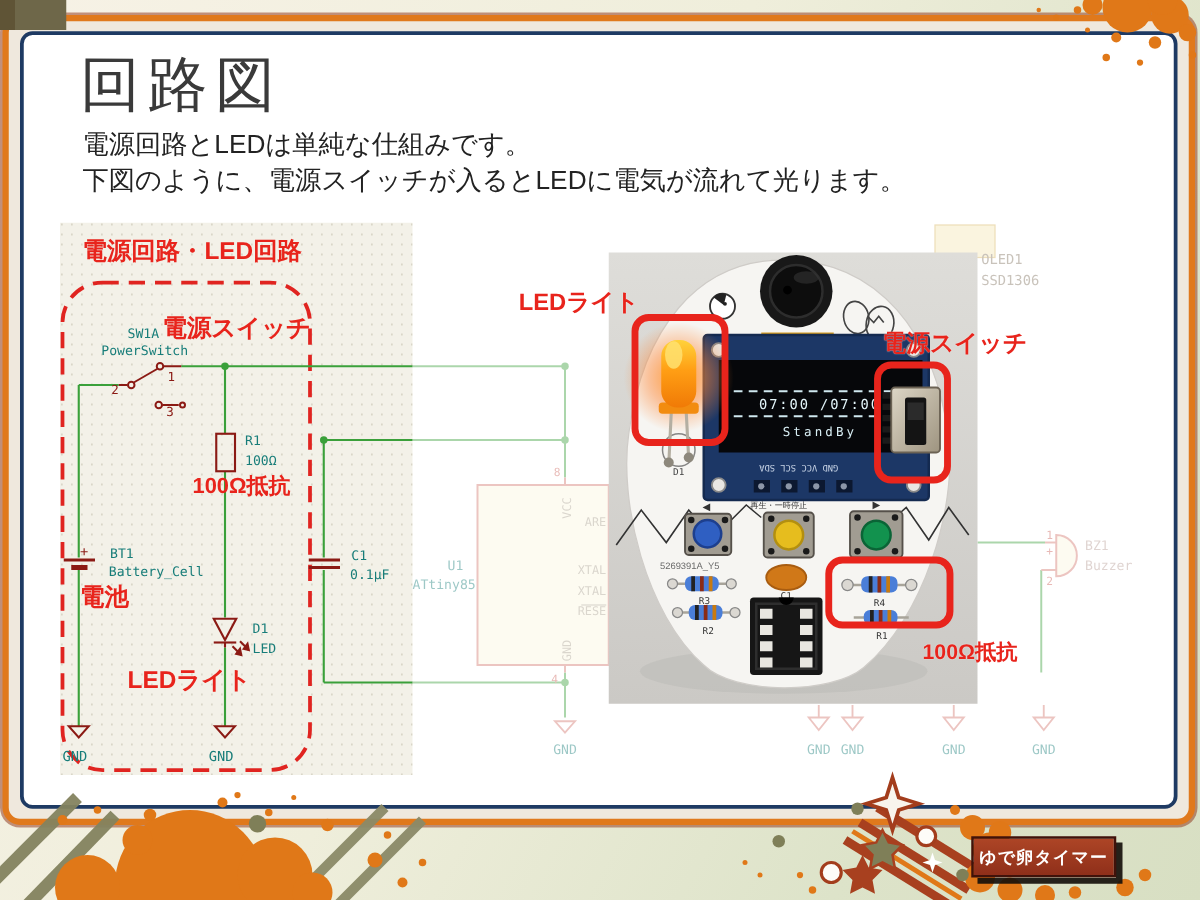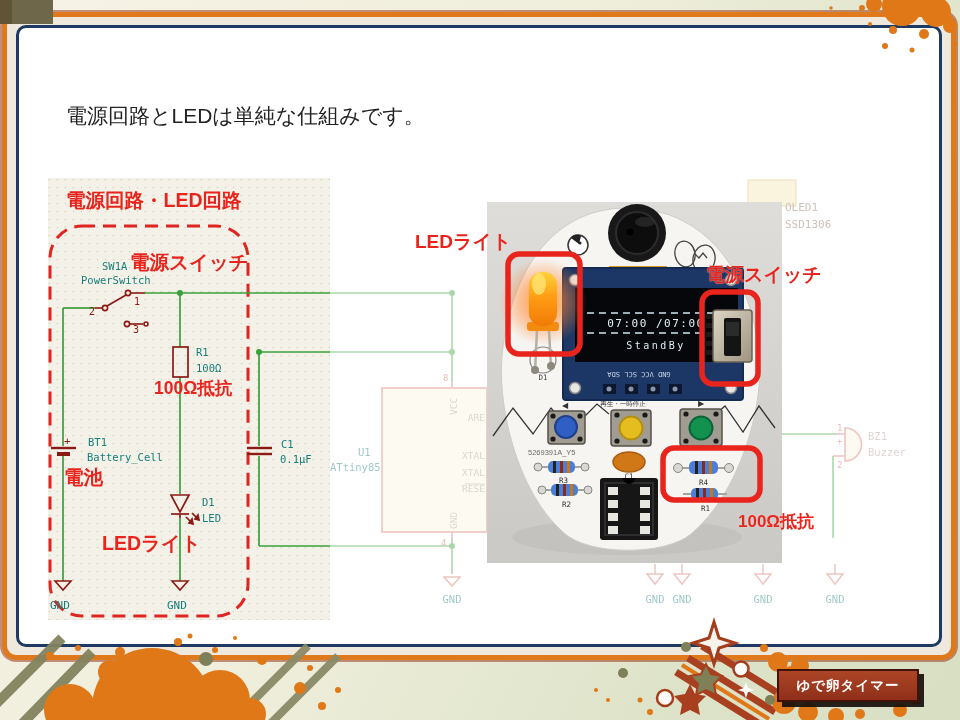--- a/index.html
+++ b/index.html
@@ -30,42 +30,44 @@
     position:absolute;left:487px;top:202px;width:295px;height:361px;z-index:4;
     background:linear-gradient(180deg,#deddd9,#cbc9c5);
   }
   .red-label{
     position:absolute;z-index:5;color:#e8241c;font-weight:bold;font-size:19px;
     white-space:nowrap;text-shadow:0 0 1px rgba(255,255,255,.8);
   }
   .red-label.small{font-size:17px;}
   .deco{position:absolute;left:0;top:0;z-index:6;pointer-events:none;}
   .badge{
-    position:absolute;left:777px;top:669px;width:142px;height:33px;z-index:7;
+    position:absolute;left:777px;top:669px;width:116px;height:33px;z-index:7;
     background:linear-gradient(#ad4526,#8f2f1a);
     border:2px solid #40120a;box-sizing:border-box;
     box-shadow:5px 5px 0 rgba(22,16,11,.92);
     display:flex;align-items:center;justify-content:center;
   }
   .badge span{color:#fff;font-weight:bold;font-size:13.5px;letter-spacing:1px;}
   .mono{font-family:"DejaVu Sans Mono",monospace;}
   text{user-select:none;}
 </style>
 </head>
 <body>
 
 <div class="stage">
 
   <div class="frame">
     <div class="frame-inner"></div>
   </div>
 
+  <div class="title">回路図</div>
 
   <div class="body-text">
     <div>電源回路とLEDは単純な仕組みです。</div>
+    <div>下図のように、電源スイッチが入るとLEDに電気が流れて光ります。</div>
   </div>
 
   <svg class="schematic-svg" width="892" height="442" viewBox="0 0 892 442">
     <defs>
       <pattern id="dots" width="8" height="8" patternUnits="userSpaceOnUse">
         <circle cx="1.5" cy="1.5" r="0.8" fill="#d5d2c2"></circle>
       </pattern>
     </defs>
 
     <rect x="0" y="0" width="282" height="442" fill="#f3f1e8"></rect>

